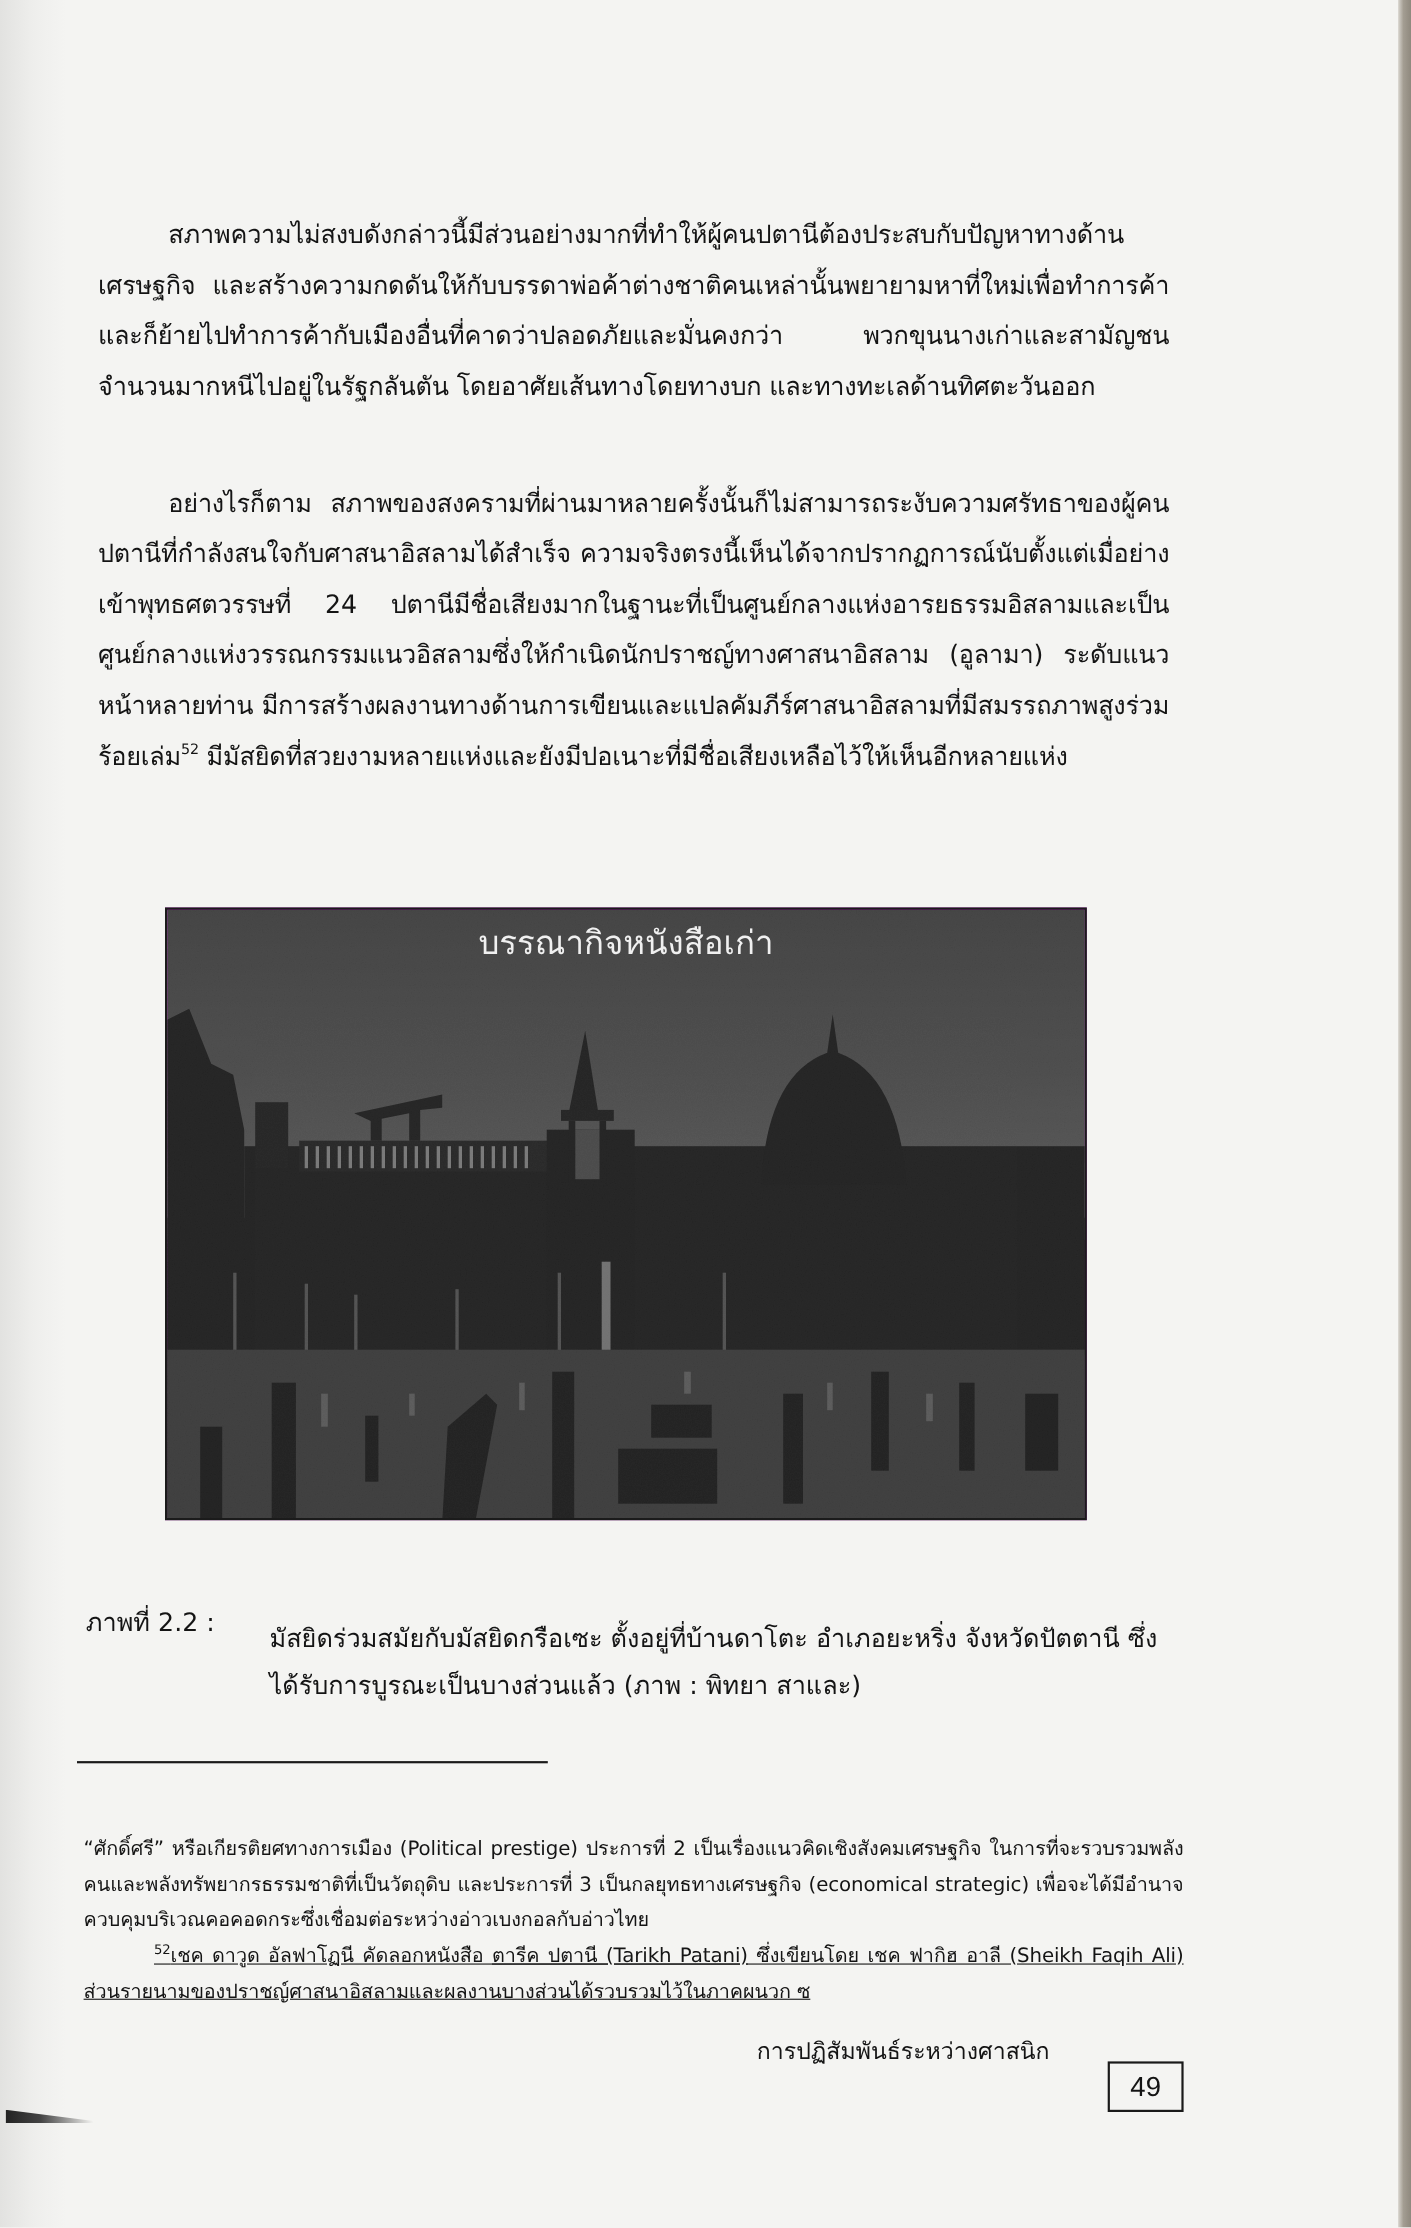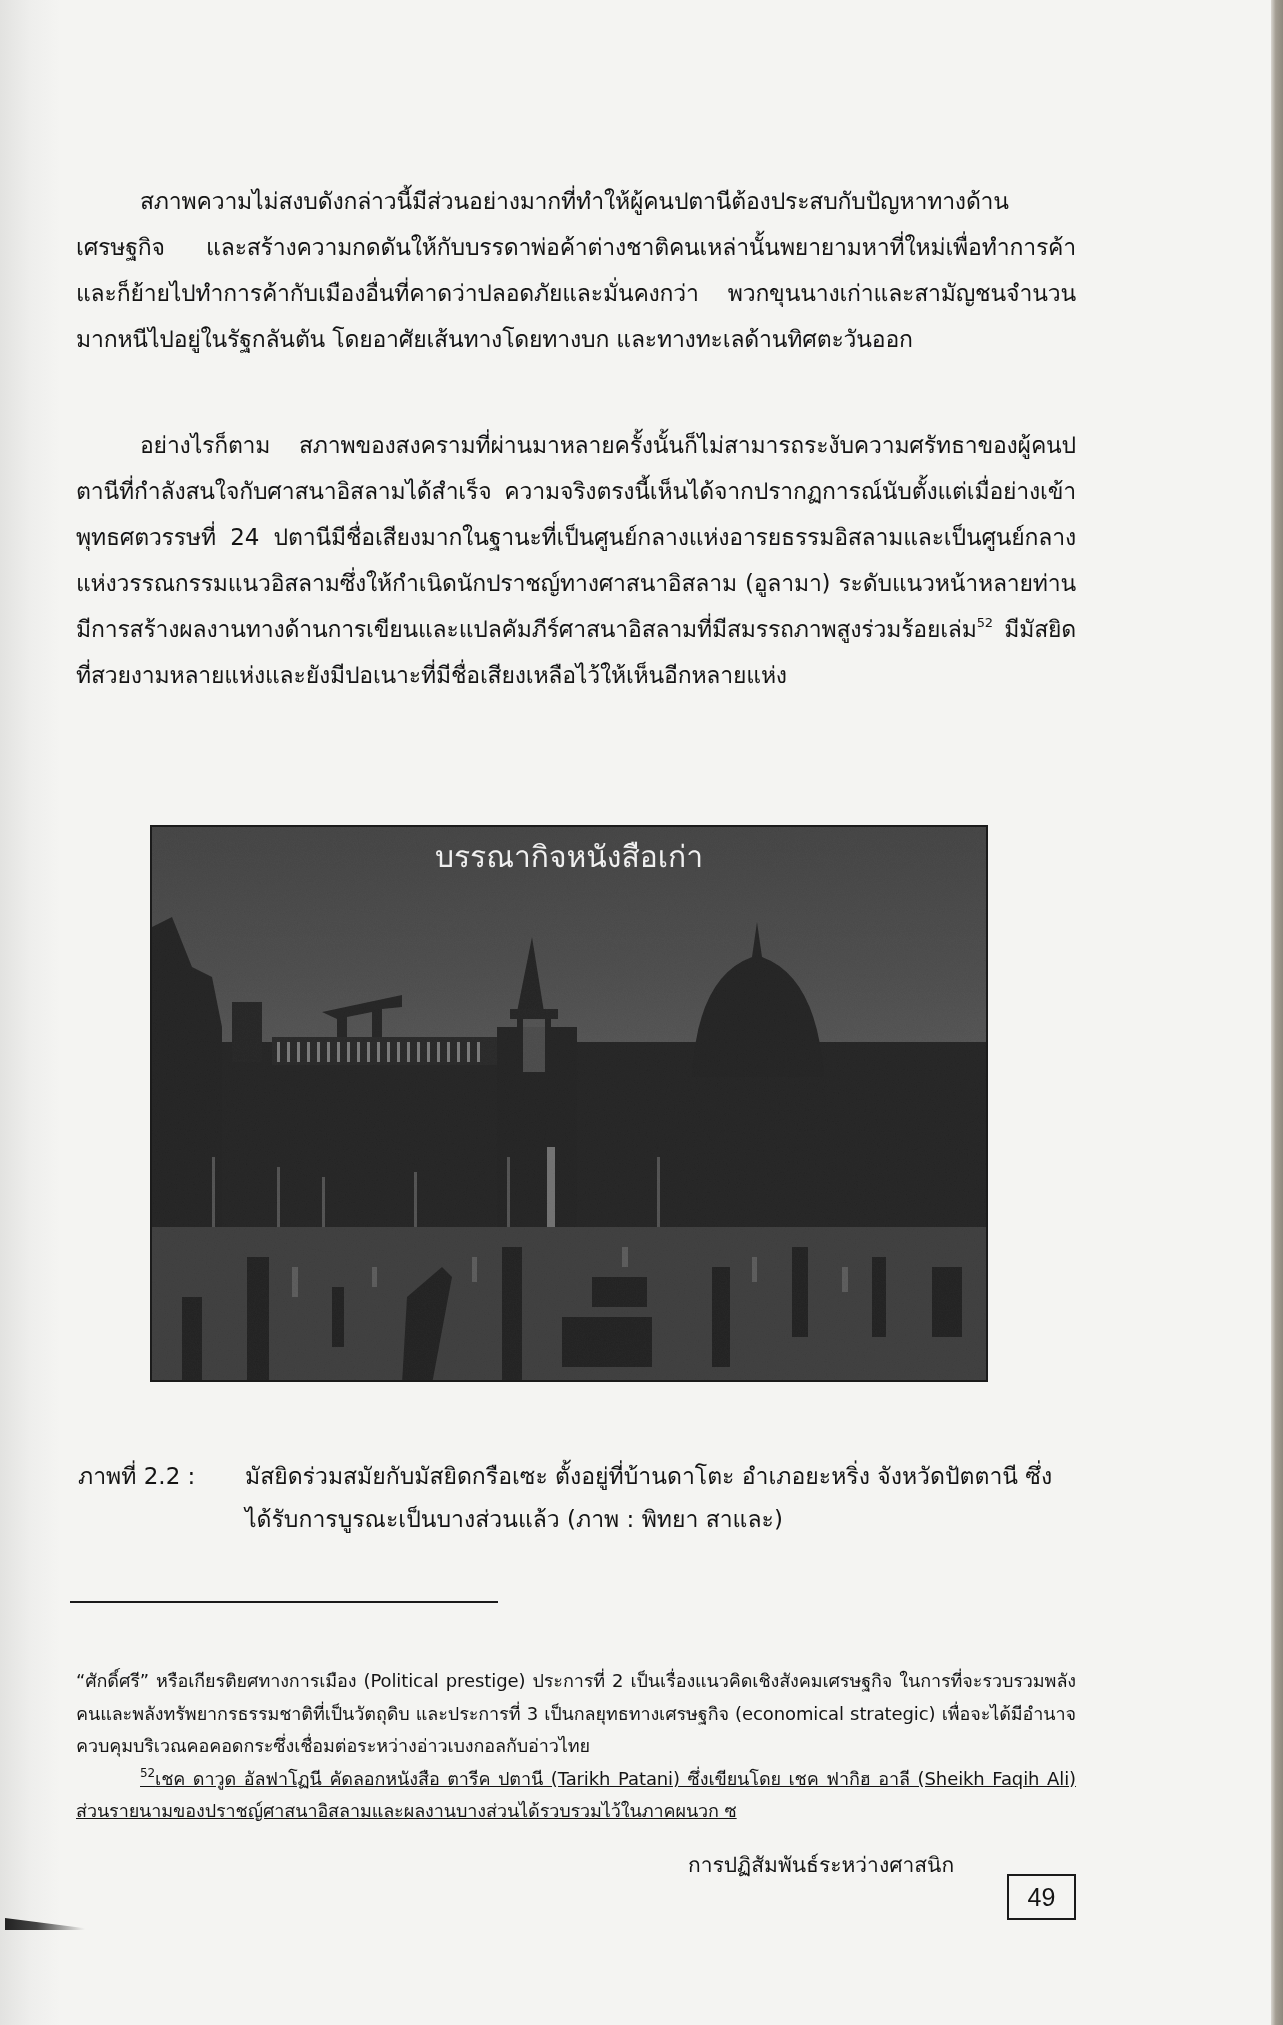--- a/index.html
+++ b/index.html
@@ -19,42 +19,42 @@
   }
   .torn-mark {
     position: absolute; left: 5px; top: 1918px; width: 80px; height: 12px;
     background: linear-gradient(to right, #222 0%, #444 40%, rgba(60,60,60,0) 100%);
     clip-path: polygon(0 0, 100% 85%, 100% 100%, 0 100%);
   }
   .body-text {
     position: absolute; left: 76px; width: 1000px;
     font-size: 23px; line-height: 46px; text-align: justify; letter-spacing: -0.2px;
   }
-  .body-text p { margin: 0; text-indent: 64px; }
+  .body-text p { margin: 13px; text-indent: 64px; }
   .para-1 { top: 178px; }
   .para-2 { top: 422px; }
   sup.fnref { font-size: 13px; line-height: 0; vertical-align: 10px; }
 
   .figure {
     position: absolute; left: 150px; top: 825px; width: 838px; height: 557px;
     background: #a21caf; overflow: hidden; border: 2px solid #1b1b1b; box-sizing: border-box;
   }
   .figure svg { position: absolute; left: 0; top: 0; }
   .watermark {
     position: absolute; left: 0; width: 100%; text-align: center; color: #f0f0f0;
   }
   .watermark-thai { top: 6px; font-size: 30px; font-family: "DejaVu Sans", sans-serif; }
   .watermark-url { top: 44px; font-size: 27px; font-family: "DejaVu Sans Mono", "Liberation Mono", monospace; letter-spacing: 0.5px; }
 
   .caption {
     position: absolute; left: 78px; top: 1455px; width: 1000px;
     font-size: 23px; line-height: 43px;
   }
   .caption-label { position: absolute; left: 0; top: 0; white-space: nowrap; }
-  .caption-text { position: absolute; left: 167px; top: 0; width: 830px; }
+  .caption-text { position: absolute; left: 167px; top: 14px; width: 830px; }
 
   .footnote-rule {
     position: absolute; left: 70px; top: 1601px; width: 428px; height: 2px; background: #1a1a1a;
   }
   .footnotes {
     position: absolute; left: 76px; top: 1643px; width: 1000px;
     font-size: 18px; line-height: 32.5px; text-align: justify; letter-spacing: -0.1px; margin-top: 22px;
   }
   .footnotes p { margin: 0; }
   .fn-52 { text-indent: 64px; text-decoration: underline; }

